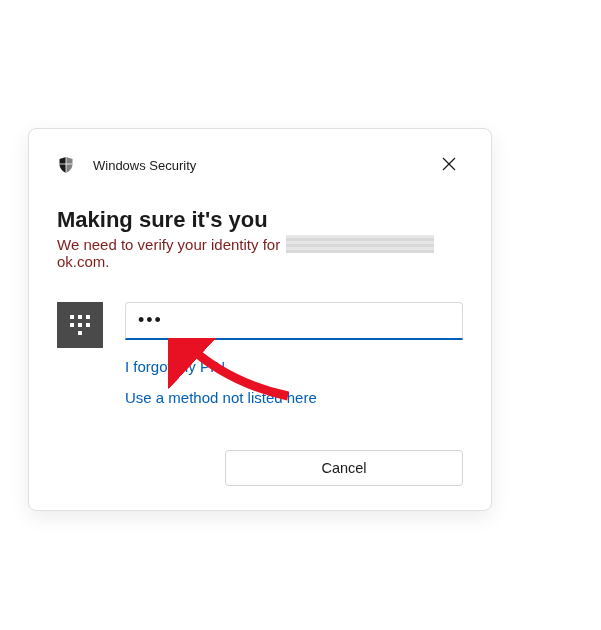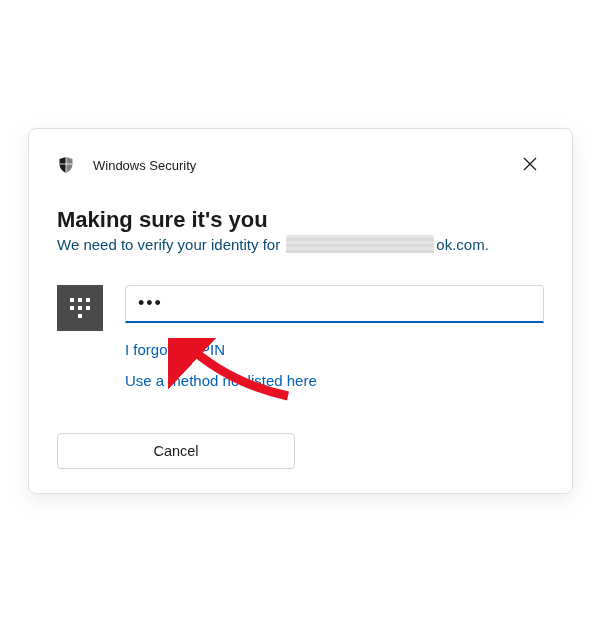--- a/index.html
+++ b/index.html
@@ -11,21 +11,21 @@
       font-family: "Segoe UI", -apple-system, BlinkMacSystemFont, sans-serif;
       background: #ffffff;
       width: 601px;
       height: 630px;
       position: relative;
     }
     .dialog {
       position: absolute;
       left: 28px;
       top: 128px;
-      width: 545px;
+      width: 464px;
       background: #ffffff;
       border: 1px solid #e0e0e0;
       border-radius: 8px;
       box-shadow: 0 6px 20px rgba(0,0,0,0.08);
       padding: 22px 28px 24px 28px;
     }
     .header-row {
       display: flex;
       align-items: center;
       justify-content: space-between;
@@ -61,21 +61,21 @@
       height: 14px;
     }
     .heading {
       font-size: 22px;
       font-weight: 600;
       color: #1a1a1a;
       margin-bottom: 2px;
     }
     .subtitle {
       font-size: 15px;
-      color: #0c4a6e;
+      color: #7f1d1d;
       margin-bottom: 32px;
       display: flex;
       align-items: center;
       flex-wrap: wrap;
     }
     .redacted {
       display: inline-block;
       width: 148px;
       height: 18px;
       background: repeating-linear-gradient(0deg, #d9d9d9, #d9d9d9 3px, #e6e6e6 3px, #e6e6e6 6px),
@@ -128,20 +128,21 @@
       text-decoration: none;
       margin-top: 18px;
       cursor: pointer;
       width: fit-content;
     }
     .link + .link {
       margin-top: 14px;
     }
     .button-row {
       display: flex;
+      justify-content: flex-end;
       margin-top: 44px;
     }
     .cancel-btn {
       width: 238px;
       height: 36px;
       background: #ffffff;
       border: 1px solid #d4d4d4;
       border-radius: 4px;
       font-size: 14.5px;
       color: #1a1a1a;

